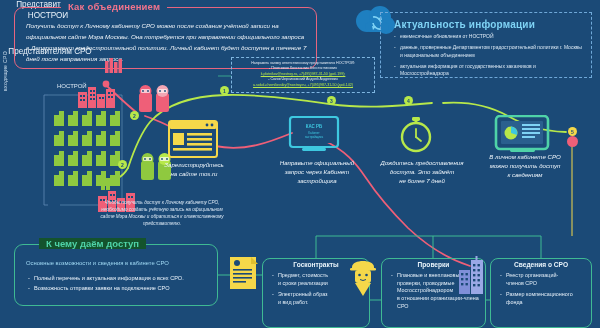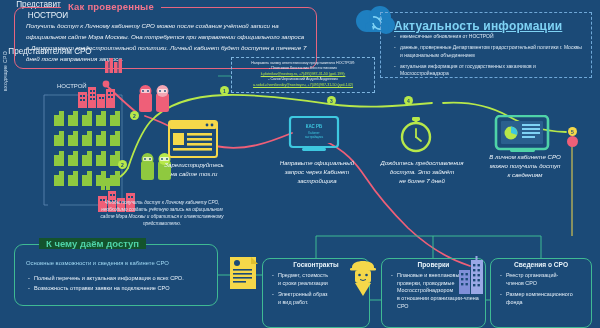--- a/index.html
+++ b/index.html
@@ -30,21 +30,21 @@
     font-size:6.2px;line-height:1.75;color:#eef3f8;font-style:italic;
   }
 
   
   .panel-dash{
     left:380px;top:12px;width:212px;height:66px;
     border:1px dashed #6fa8d8;box-sizing:border-box;
   }
   .panel-dash .ttl{
     position:absolute;left:13px;top:6px;color:#7fd3f5;
-    font-size:12px;font-weight:bold;letter-spacing:.2px;white-space:nowrap;text-decoration:underline;
+    font-size:10px;font-weight:bold;letter-spacing:.2px;white-space:nowrap;
   }
   .panel-dash ul{margin:0;padding:0;list-style:none;position:absolute;left:13px;top:20px;right:8px;}
   .panel-dash li{font-size:5px;line-height:1.45;color:#dce9f5;margin-bottom:4px;position:relative;padding-left:6px;}
   .panel-dash li:before{content:"-";position:absolute;left:0;top:0;color:#dce9f5;}
 
   
   .contacts{
     left:231px;top:57px;width:144px;height:36px;
     border:1px dashed #7fb6e0;box-sizing:border-box;padding:2.5px 4px;
   }
@@ -147,21 +147,21 @@
     <path d="M541 236 L541 258" fill="none" stroke="#3fba93" stroke-width="1"></path>
     <path d="M316 236 L541 236" fill="none" stroke="#3fba93" stroke-width="1"></path>
     <path d="M218 275 L262 275" fill="none" stroke="#3fba93" stroke-width="1"></path>
     <path d="M370 300 L381 300" fill="none" stroke="#3fba93" stroke-width="1"></path>
     <path d="M486 300 L490 300" fill="none" stroke="#3fba93" stroke-width="1"></path>
 
     <circle cx="106" cy="84" r="3.4" fill="#ef5f78"></circle>
   </svg>
 
   <div class="abs panel-pink">
-    <div class="ttl">Как проверенные</div>
+    <div class="ttl">Как объединением</div>
     <div class="body">Получить доступ к Личному кабинету СРО можно после создания учётной записи на официальном сайте Мэра Москвы. Она потребуется  при направлении официального запроса в Департамент градостроительной политики. Личный кабинет будет доступен в течение 7 дней после направления запроса.</div>
   </div>
 
   <div class="abs" style="left:353px;top:4px;">
     <svg width="44" height="34" viewBox="0 0 44 34">
       <g fill="#1e7fc0">
         <circle cx="14" cy="17" r="11"></circle>
         <circle cx="27" cy="13" r="11"></circle>
         <circle cx="33" cy="21" r="9"></circle>
         <rect x="12" y="18" width="24" height="10" rx="5"></rect>

